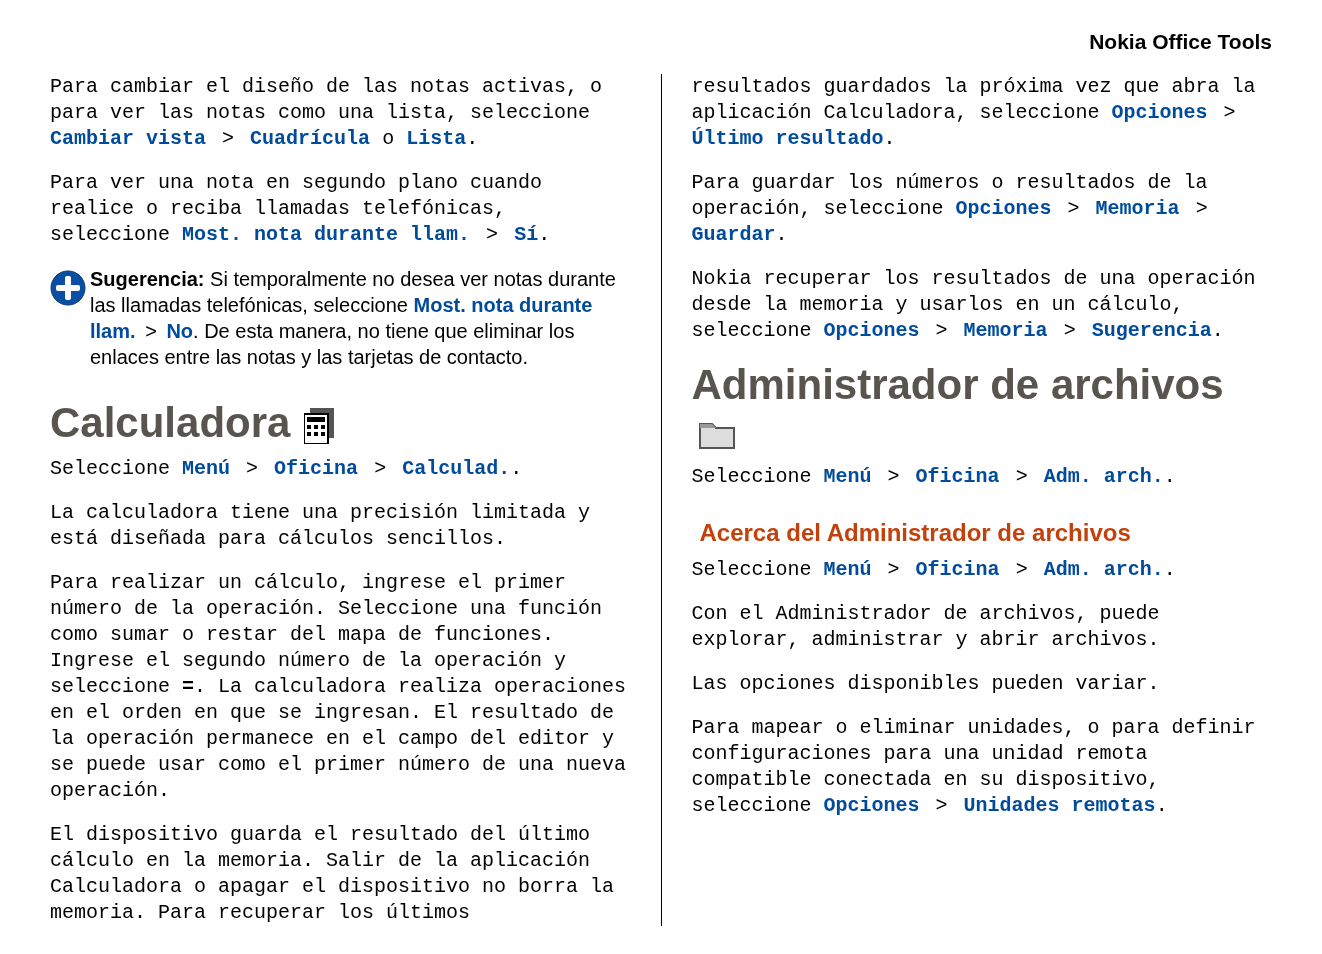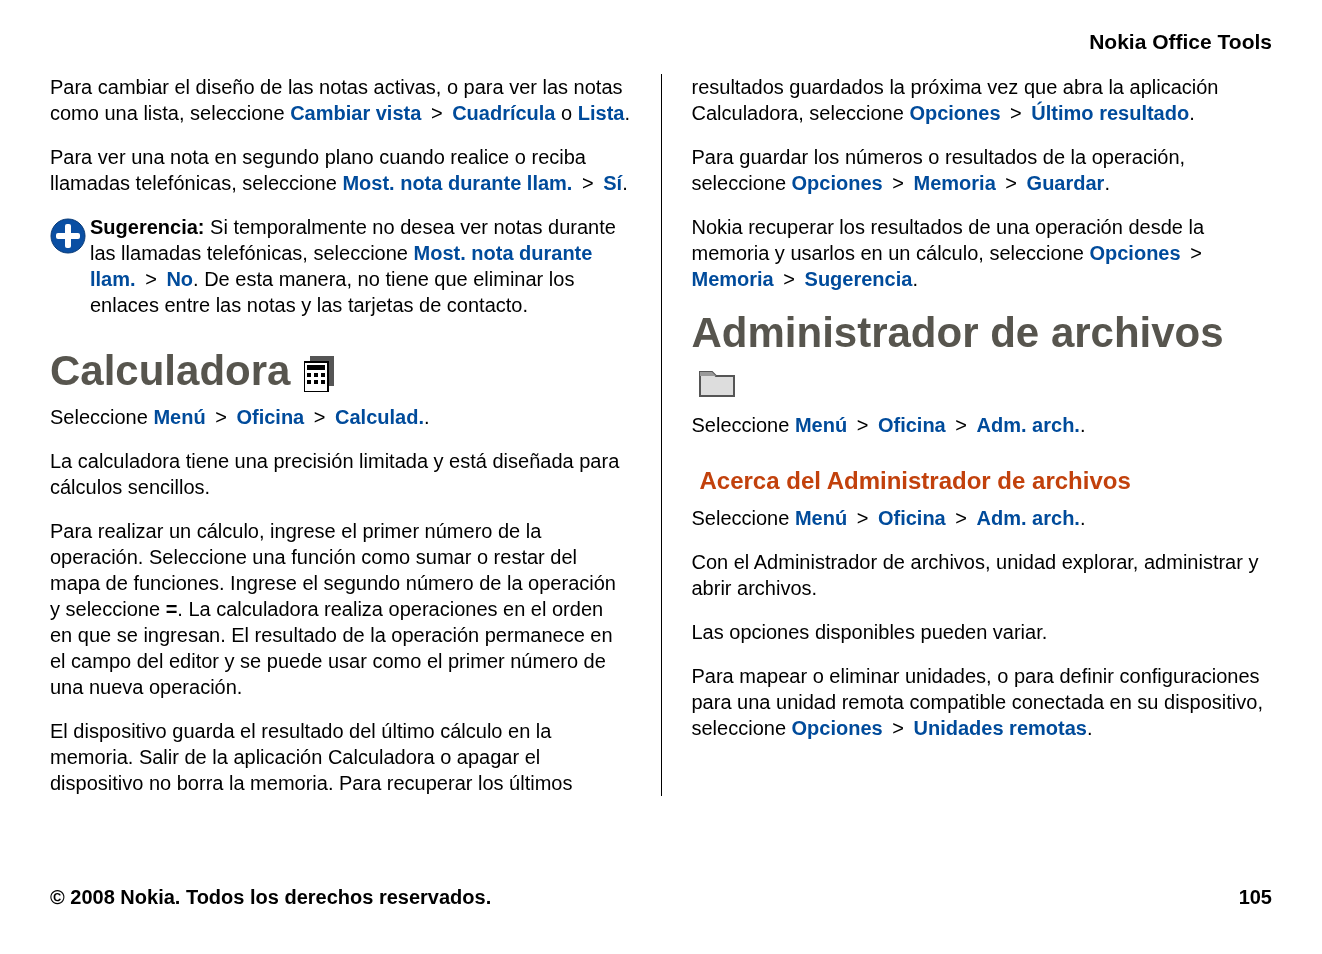--- a/index.html
+++ b/index.html
@@ -33,20 +33,21 @@
   .col.left {
     border-right: 1px solid #000;
     padding-right: 30px;
   }
   .col.right {
     padding-left: 30px;
     padding-right: 0;
   }
   p {
     margin: 0 0 18px 0;
+    font-family: Liberation Mono, monospace;
   }
   .link {
     color: #004b9b;
     font-weight: bold;
   }
   .gt {
     color: #000;
     font-weight: normal;
     margin: 0 4px;
   }
@@ -220,21 +221,21 @@
 
       <p>
         <span>Seleccione </span>
         <span class="link">Menú</span>
         <span class="gt">&gt;</span>
         <span class="link">Oficina</span>
         <span class="gt">&gt;</span>
         <span class="link">Adm. arch.</span><span>.</span>
       </p>
 
-      <p>Con el Administrador de archivos, unidad explorar, administrar y abrir archivos.</p>
+      <p>Con el Administrador de archivos, puede explorar, administrar y abrir archivos.</p>
       <p>Las opciones disponibles pueden variar.</p>
 
       <p>
         <span>Para mapear o eliminar unidades, o para definir configuraciones para una unidad remota compatible conectada en su dispositivo, seleccione </span>
         <span class="link">Opciones</span>
         <span class="gt">&gt;</span>
         <span class="link">Unidades remotas</span><span>.</span>
       </p>
     </div>
   </div>

